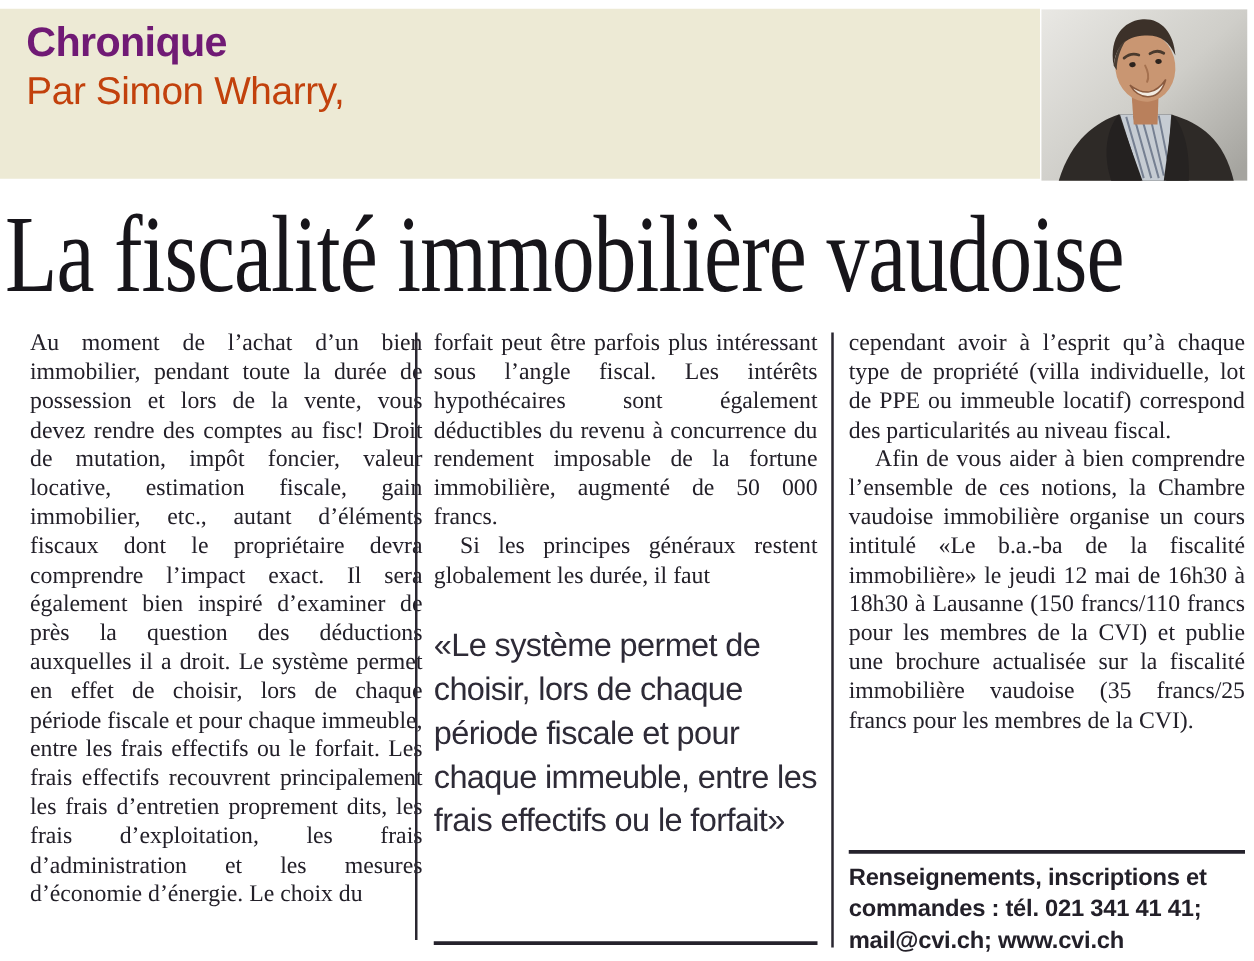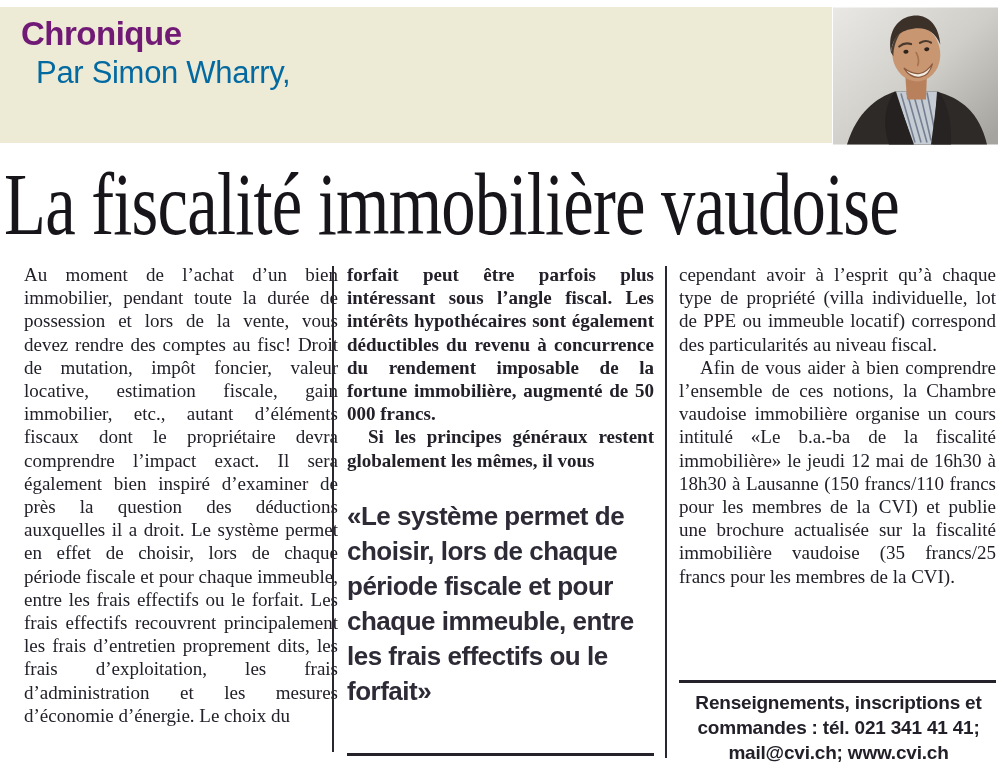--- a/index.html
+++ b/index.html
@@ -10,21 +10,21 @@
   .kicker-block {
     position: absolute; left: 0; top: 7px; width: 832px; height: 136px;
     background: #edead5; padding: 8px 0 0 21px;
   }
   .kicker {
     font-family: "Liberation Sans", sans-serif; font-weight: 700;
     font-size: 33px; line-height: 38px; color: #701a75; letter-spacing: -0.5px;
   }
   .byline-line {
     font-family: "Liberation Sans", sans-serif; font-weight: 400;
-    font-size: 31px; line-height: 39px; color: #0369a1; letter-spacing: -0.3px; margin-left: 15px;
+    font-size: 31px; line-height: 39px; color: #c2410c; letter-spacing: -0.3px;
   }
 
   
   .photo {
     position: absolute; left: 833px; top: 7px; width: 165px; height: 138px;
     display: block;
   }
 
   
   .headline {
@@ -37,21 +37,21 @@
     letter-spacing: -1px;
   }
 
   
   .col {
     position: absolute; top: 263px;
     font-size: 19px; line-height: 23.2px; text-align: justify;
     color: #232029;
   }
   .col-1 { left: 24px;   width: 314px; }
-  .col-2 { left: 347px; width: 307px; font-weight: bold; }
+  .col-2 { left: 347px; width: 307px; }
   .col-3 { left: 679px; width: 317px; }
   .col p { margin: 0; }
   .col p.indent { text-indent: 21px; }
 
   .v-divider {
     position: absolute; top: 266px; width: 2px; background: #2a2731;
   }
   .v-divider.d1 { left: 332px; height: 486px; }
   .v-divider.d2 { left: 665px; height: 492px; }
 
@@ -63,21 +63,21 @@
     color: #2e2b37; text-align: left;
   }
   .h-rule { position: absolute; background: #25222c; height: 2.5px; }
   .quote-rule   { left: 347px; top: 753px; width: 307px; }
   .contact-rule { left: 679px; top: 680px; width: 317px; }
 
   
   .contact {
     position: absolute; left: 679px; top: 690px; width: 319px;
     font-family: "Liberation Sans", sans-serif; font-weight: 700;
-    font-size: 19px; line-height: 25px; color: #232029; text-align: center;
+    font-size: 19px; line-height: 25px; color: #232029; text-align: left;
     letter-spacing: -0.2px;
   }
 </style>
 </head>
 <body>
 
 <div>
 
   <div class="kicker-block">
     <div class="kicker">Chronique</div>
@@ -120,21 +120,21 @@
   <h1 class="headline"><span class="squeeze">La fiscalité immobilière vaudoise</span></h1>
 
   <div class="col col-1">
     <p>Au moment de l’achat d’un bien immobilier, pendant toute la durée de possession et lors de la vente, vous devez rendre des comptes au fisc! Droit de mutation, impôt foncier, valeur locative, estimation fiscale, gain immobilier, etc., autant d’éléments fiscaux dont le propriétaire devra comprendre l’impact exact. Il sera également bien inspiré d’examiner de près la question des déductions auxquelles il a droit. Le système permet en effet de choisir, lors de chaque période fiscale et pour chaque immeuble, entre les frais effectifs ou le forfait. Les frais effectifs recouvrent principalement les frais d’entretien proprement dits, les frais d’exploitation, les frais d’administration et les mesures d’économie d’énergie. Le choix du</p>
   </div>
 
   <div class="v-divider d1"></div>
 
   <div class="col col-2">
     <p>forfait peut être parfois plus intéressant sous l’angle fiscal. Les intérêts hypothécaires sont également déductibles du revenu à concurrence du rendement imposable de la fortune immobilière, augmenté de 50 000 francs.</p>
-    <p class="indent">Si les principes généraux restent globalement les mêmes, il vous</p>
+    <p class="indent">Si les principes généraux restent globalement les durée, il faut</p>
     <div class="pull-quote">«Le système permet de choisir, lors de chaque période fiscale et pour chaque immeuble, entre les frais effectifs ou le forfait»</div>
   </div>
 
   <div class="v-divider d2"></div>
   <div class="h-rule quote-rule"></div>
 
   <div class="col col-3">
     <p>cependant avoir à l’esprit qu’à chaque type de propriété (villa individuelle, lot de PPE ou immeuble locatif) correspond des particularités au niveau fiscal.</p>
     <p class="indent">Afin de vous aider à bien comprendre l’ensemble de ces notions, la Chambre vaudoise immobilière organise un cours intitulé «Le b.a.-ba de la fiscalité immobilière» le jeudi 12 mai de 16h30 à 18h30 à Lausanne (150 francs/110 francs pour les membres de la CVI) et publie une brochure actualisée sur la fiscalité immobilière vaudoise (35 francs/25 francs pour les membres de la CVI).</p>
   </div>

